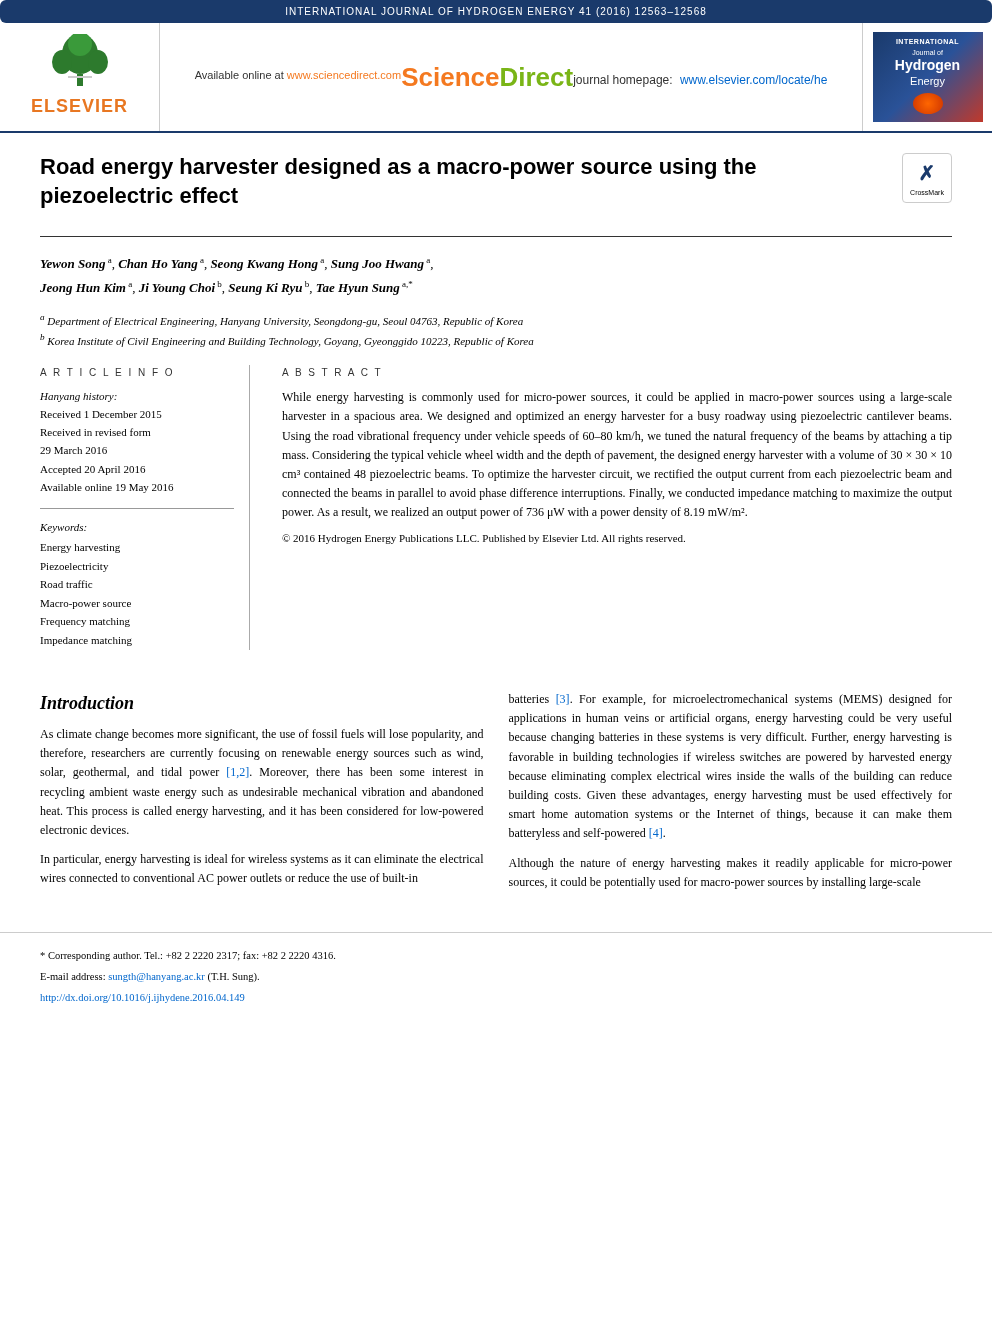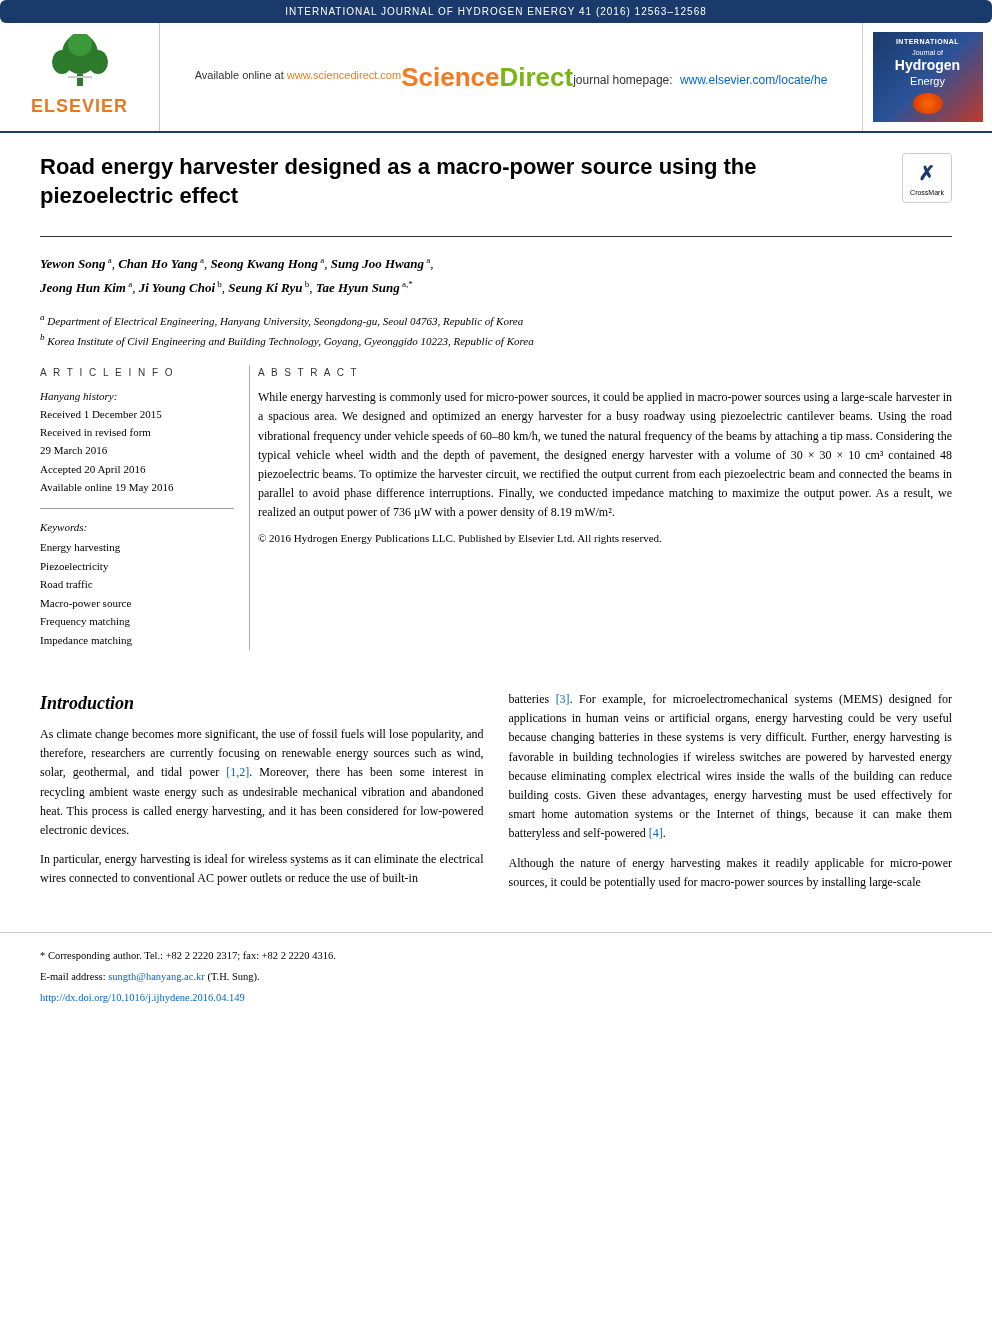--- a/index.html
+++ b/index.html
@@ -205,21 +205,21 @@
     .affiliations {
       font-size: 11px;
       font-style: italic;
       margin-bottom: 15px;
       line-height: 1.6;
     }
 
     
     .two-col {
       display: flex;
-      gap: 8px;
+      gap: 32px;
       margin-top: 10px;
     }
 
     .left-col {
       width: 210px;
       flex-shrink: 0;
       border-right: 1px solid #aaa;
       padding-right: 15px;
       font-size: 11px;
     }

